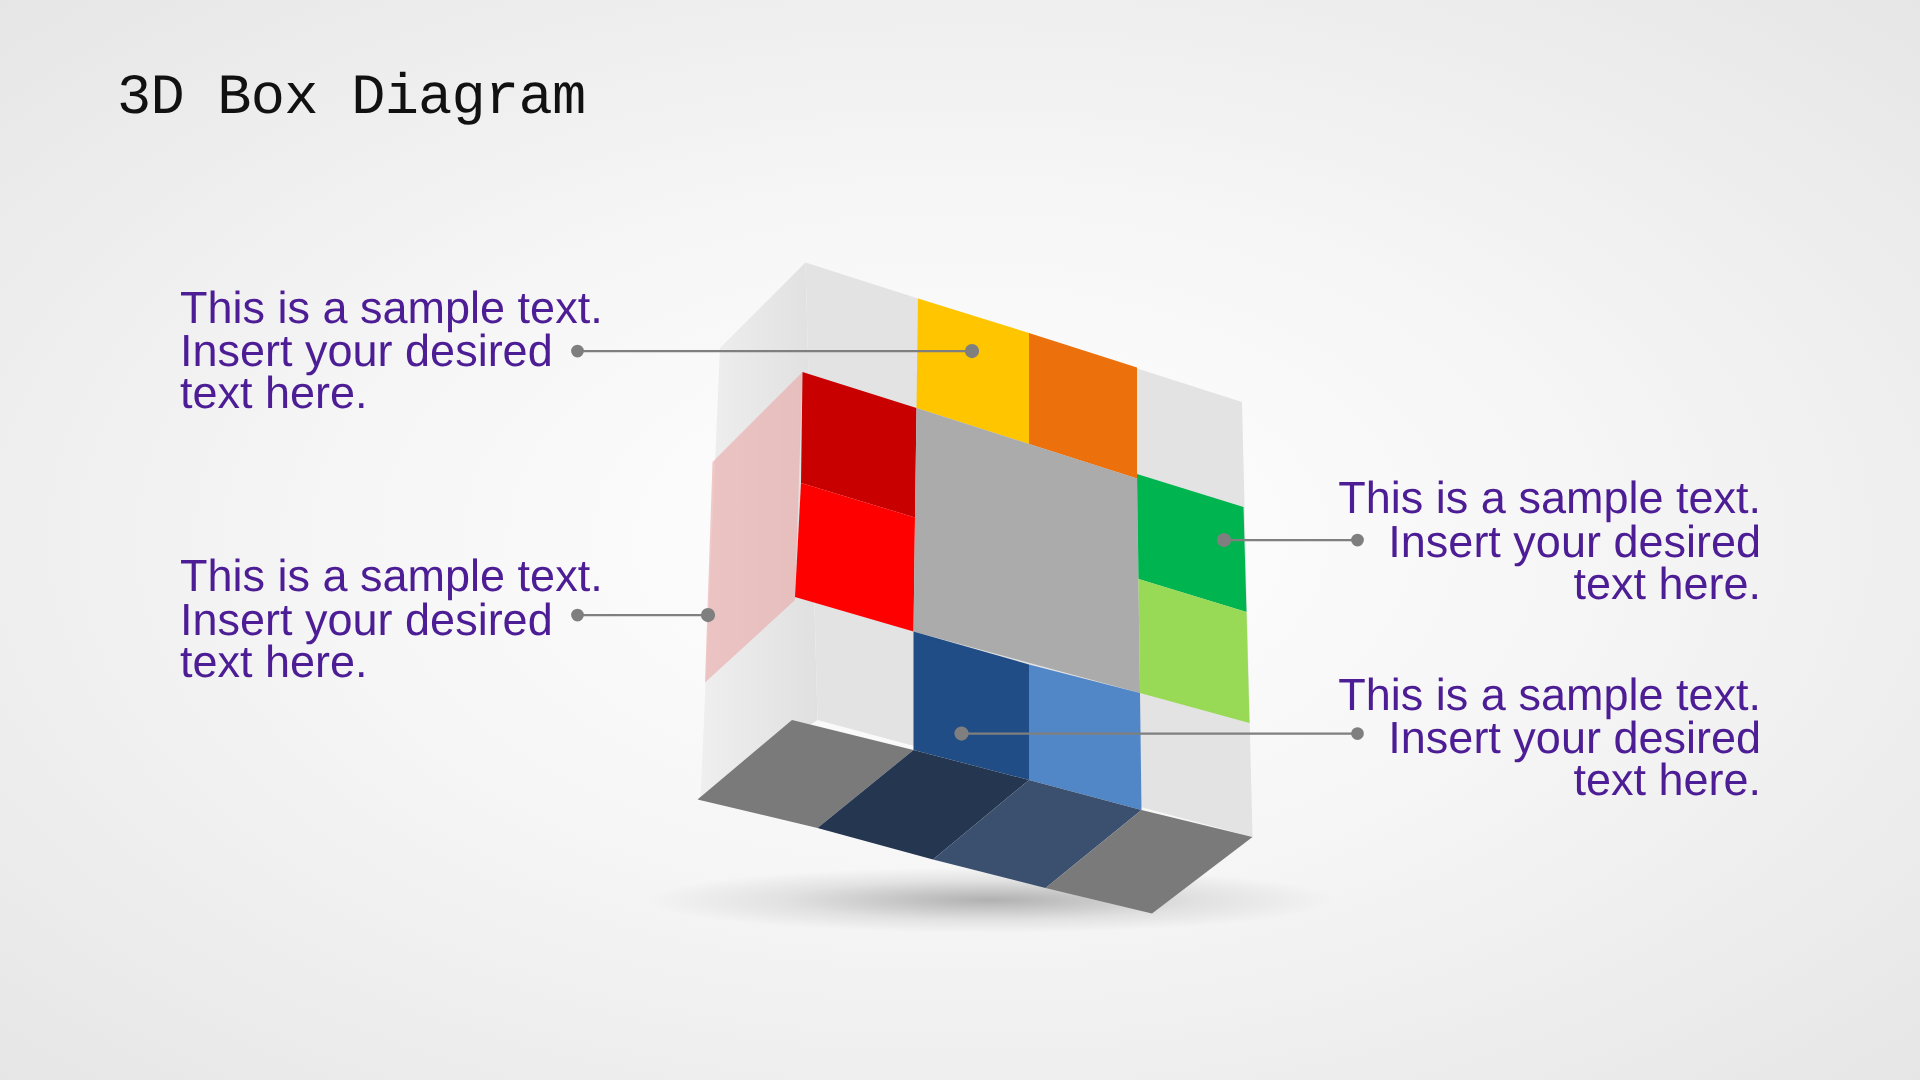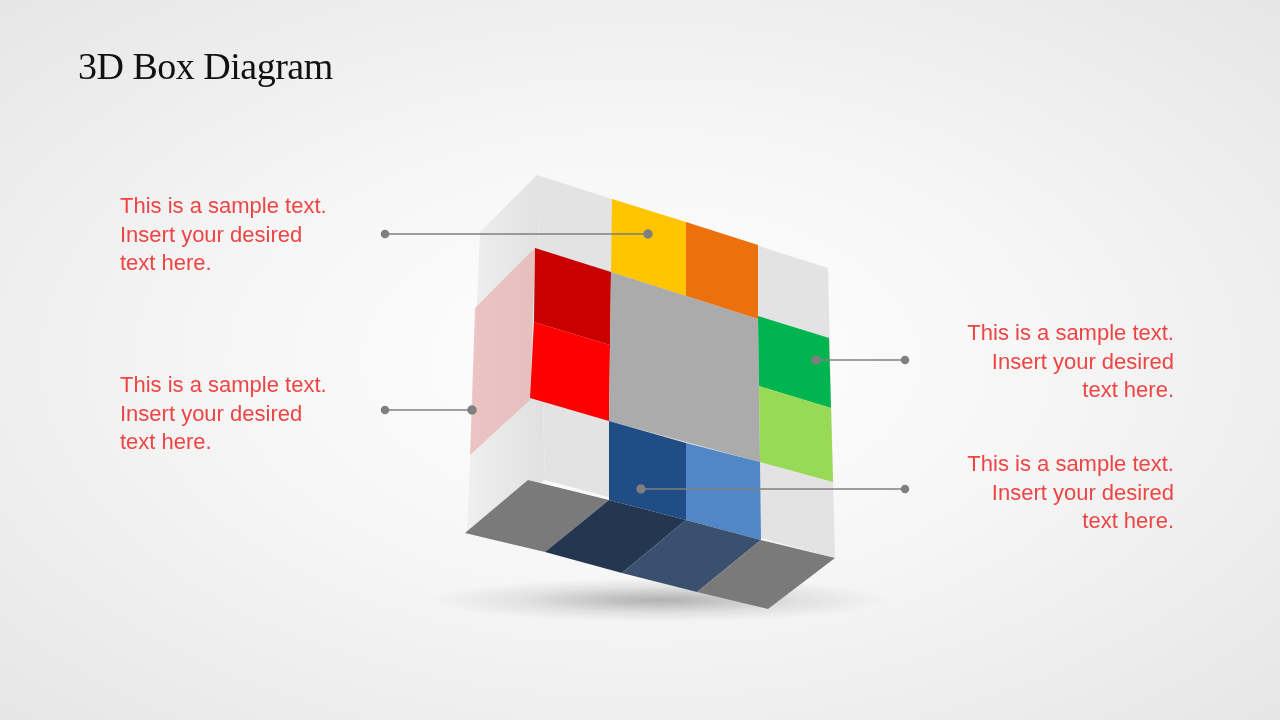--- a/index.html
+++ b/index.html
@@ -3,25 +3,25 @@
 <meta charset="utf-8">
 <style>
   html, body { margin:0; padding:0; }
   body {
     width:1280px; height:720px; overflow:hidden; position:relative;
     background: radial-gradient(ellipse at 50% 50%, #ffffff 0%, #f6f6f6 45%, #e6e6e6 100%);
     font-family: "Liberation Sans", sans-serif;
   }
   .title {
     position:absolute; left:78px; top:44px;
-    font-family: Liberation Serif, serif;
+    font-family: Liberation Mono, monospace;
     font-size:38px; color:#111; letter-spacing:-0.5px;
   }
   .callout {
-    position:absolute; font-size:22px; line-height:28.5px; color:#ef4444;
+    position:absolute; font-size:30px; line-height:28.5px; color:#4c1d95;
   }
   .callout div { white-space:nowrap; }
   .callout.left { text-align:left; left:120px; }
   .callout.right { text-align:right; right:106px; }
   svg.diagram { position:absolute; left:0; top:0; }
 </style>
 </head>
 <body>
 
 <div class="title">3D Box Diagram</div>

